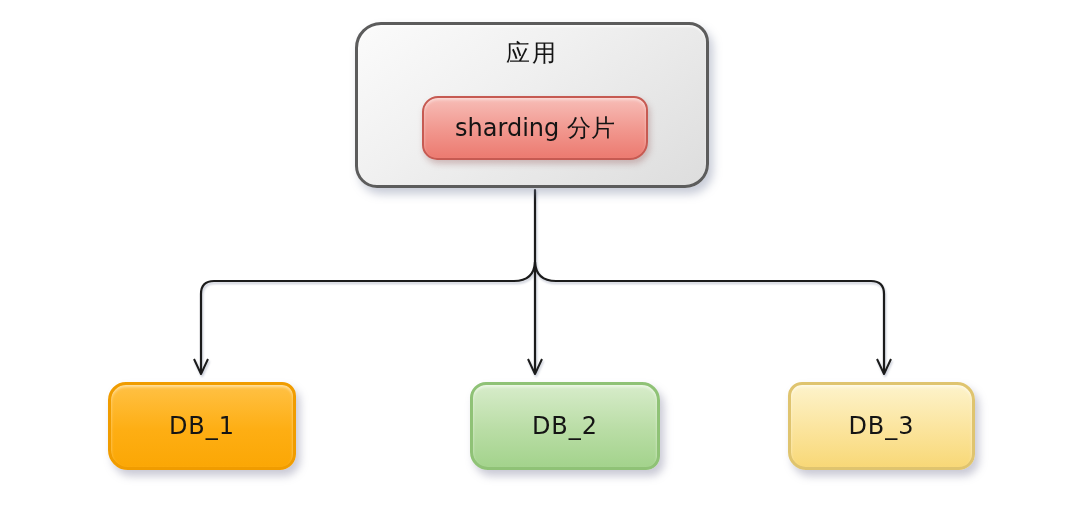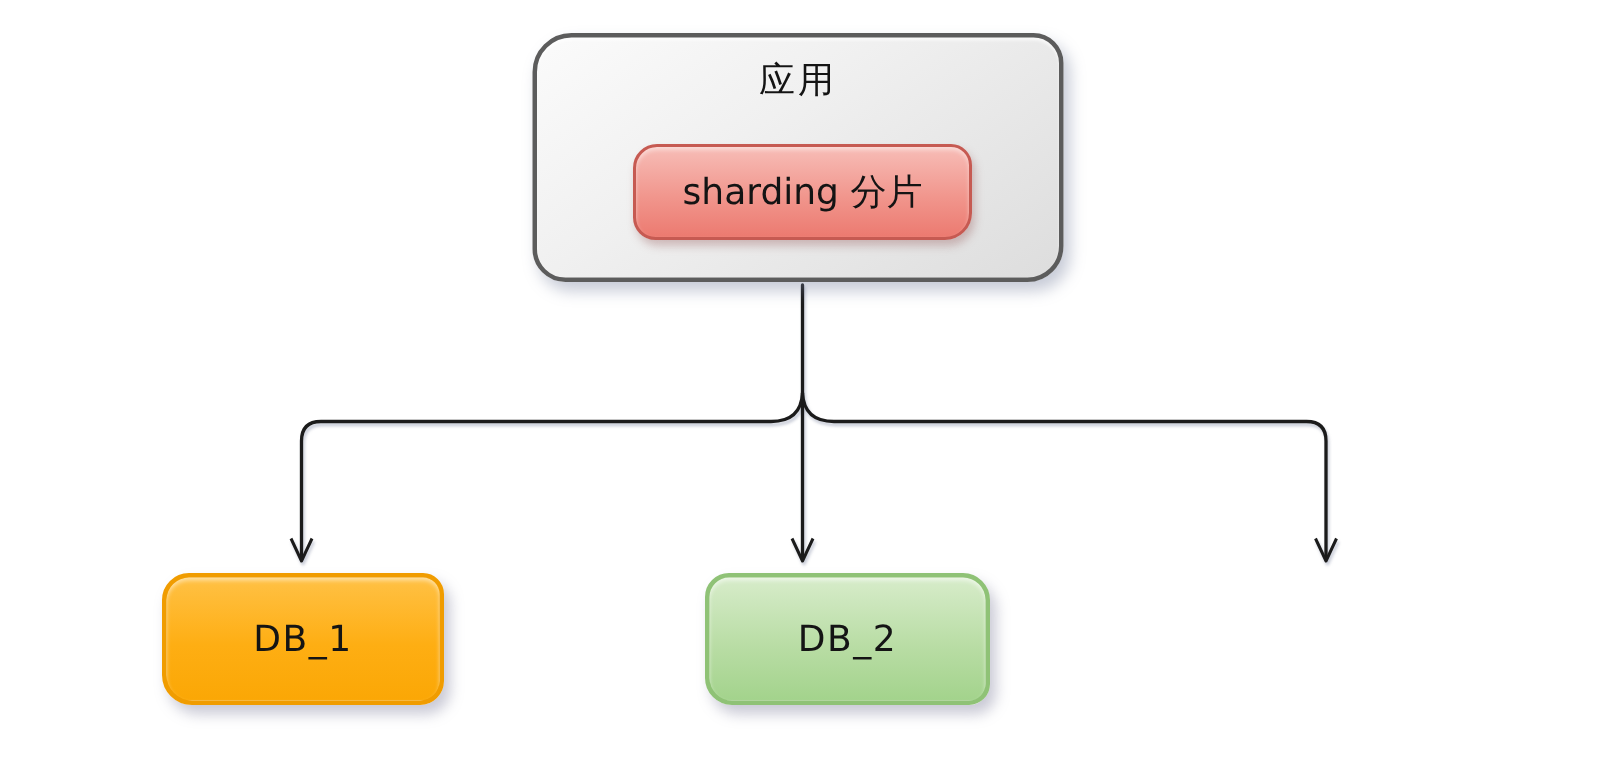--- a/index.html
+++ b/index.html
@@ -140,14 +140,17 @@
   </div>
 
   <div class="node db-node db-node-1">
     <span>DB_1</span>
   </div>
 
   <div class="node db-node db-node-2">
     <span>DB_2</span>
   </div>
 
+  <div class="node db-node db-node-3">
+    <span>DB_3</span>
+  </div>
 
 </div>
 
 </body></html>

